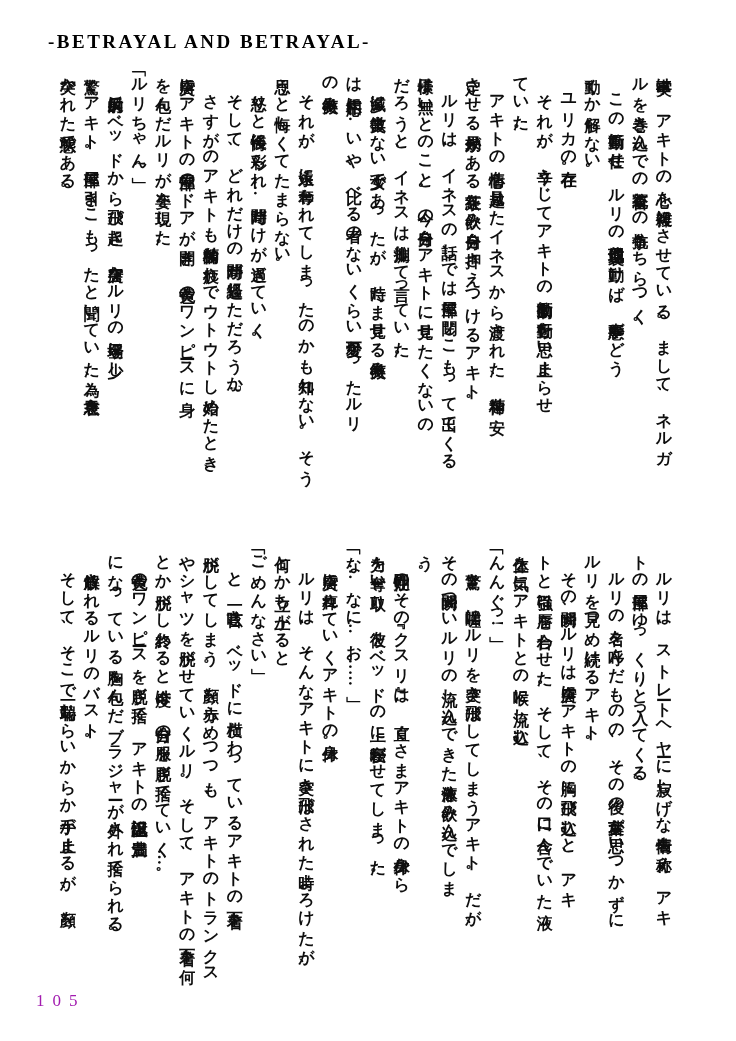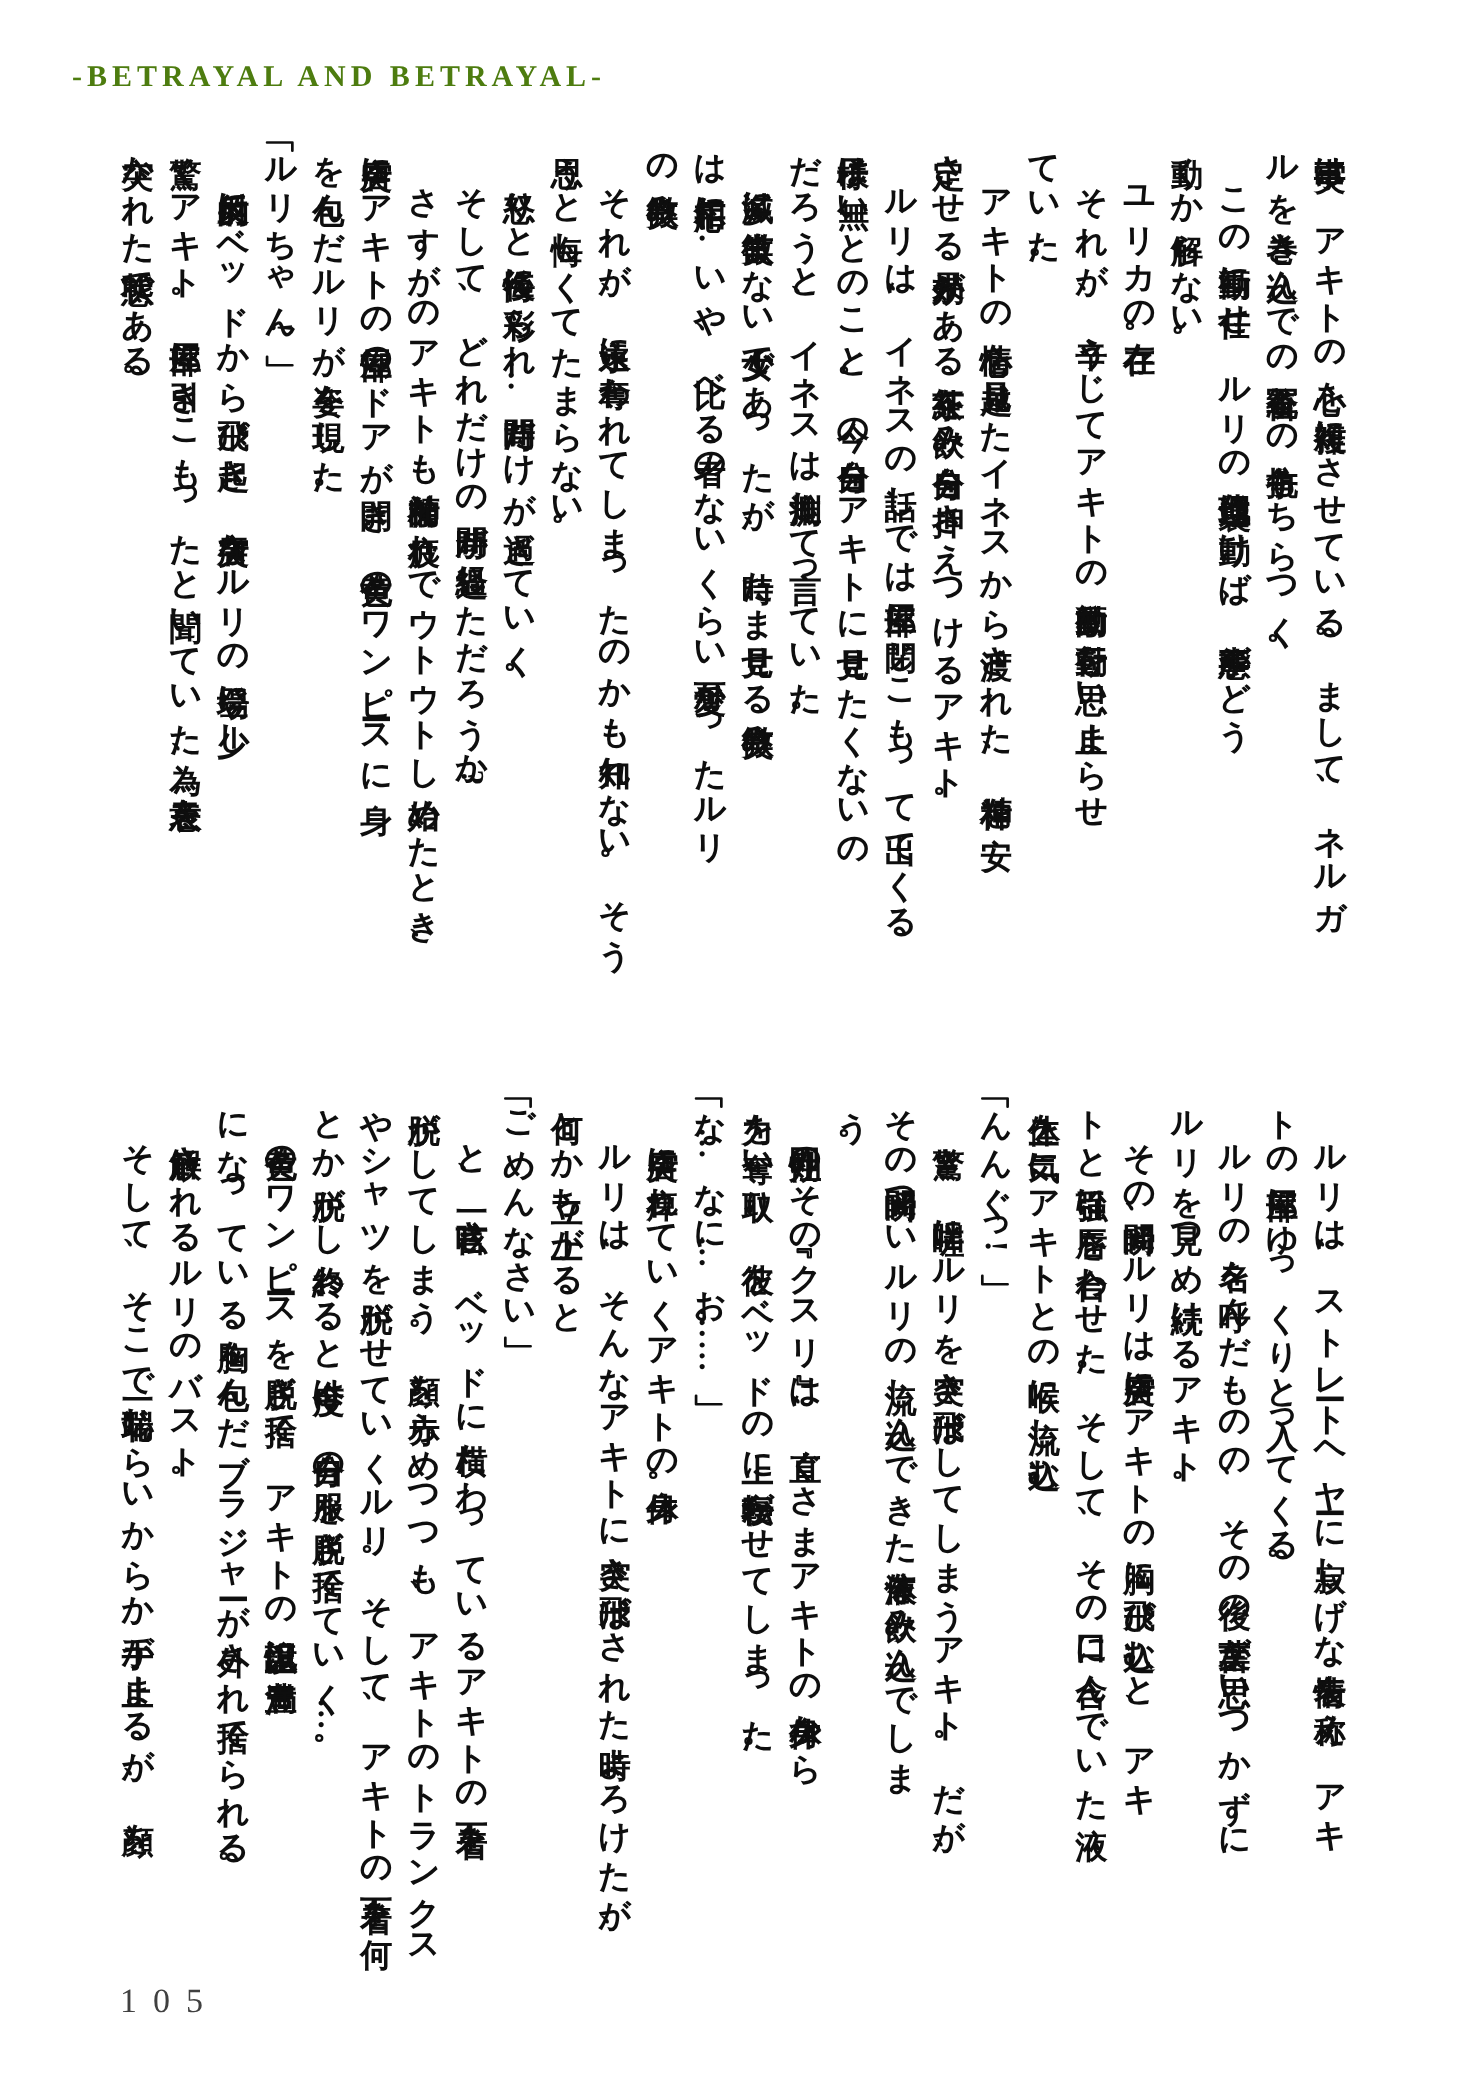--- a/index.html
+++ b/index.html
@@ -12,26 +12,26 @@
     width: 736px;
     height: 1041px;
     background: #ffffff;
     overflow: hidden;
     font-family: "Liberation Serif", serif;
     color: #111111;
   }
   .running-header {
     position: absolute;
     top: 31px;
-    left: 36px;
-    font-size: 15px;
+    left: 48px;
+    font-size: 19px;
     font-weight: bold;
     letter-spacing: 2.5px;
     white-space: nowrap;
-    color: #4d7c0f;
+    color: #000000;
   }
   .vblock {
     position: absolute;
     left: 55px;
     width: 621px;
     writing-mode: vertical-rl;
     text-orientation: mixed;
     font-size: 16px;
     font-weight: bold;
     line-height: 23.85px;
@@ -41,25 +41,25 @@
   .vblock.upper { top: 66px;  height: 456px; }
   .vblock.lower { top: 544px; height: 452px; }
   .tline {
     white-space: nowrap;
     overflow: visible;
   }
   .tline.ind { text-indent: 17px; }
   .page-number {
     position: absolute;
     top: 991px;
-    left: 60px;
+    left: 36px;
     font-size: 17px;
     letter-spacing: 8px;
     white-space: nowrap;
-    color: #404040;
+    color: #a21caf;
   }
 </style>
 </head>
 <body>
 
 <div class="page">
   <div class="running-header">-BETRAYAL AND BETRAYAL-</div>
 
   <div class="vblock upper">
       <div class="tline">事実は、アキトの心を複雑にさせている。まして、ネルガ</div>

